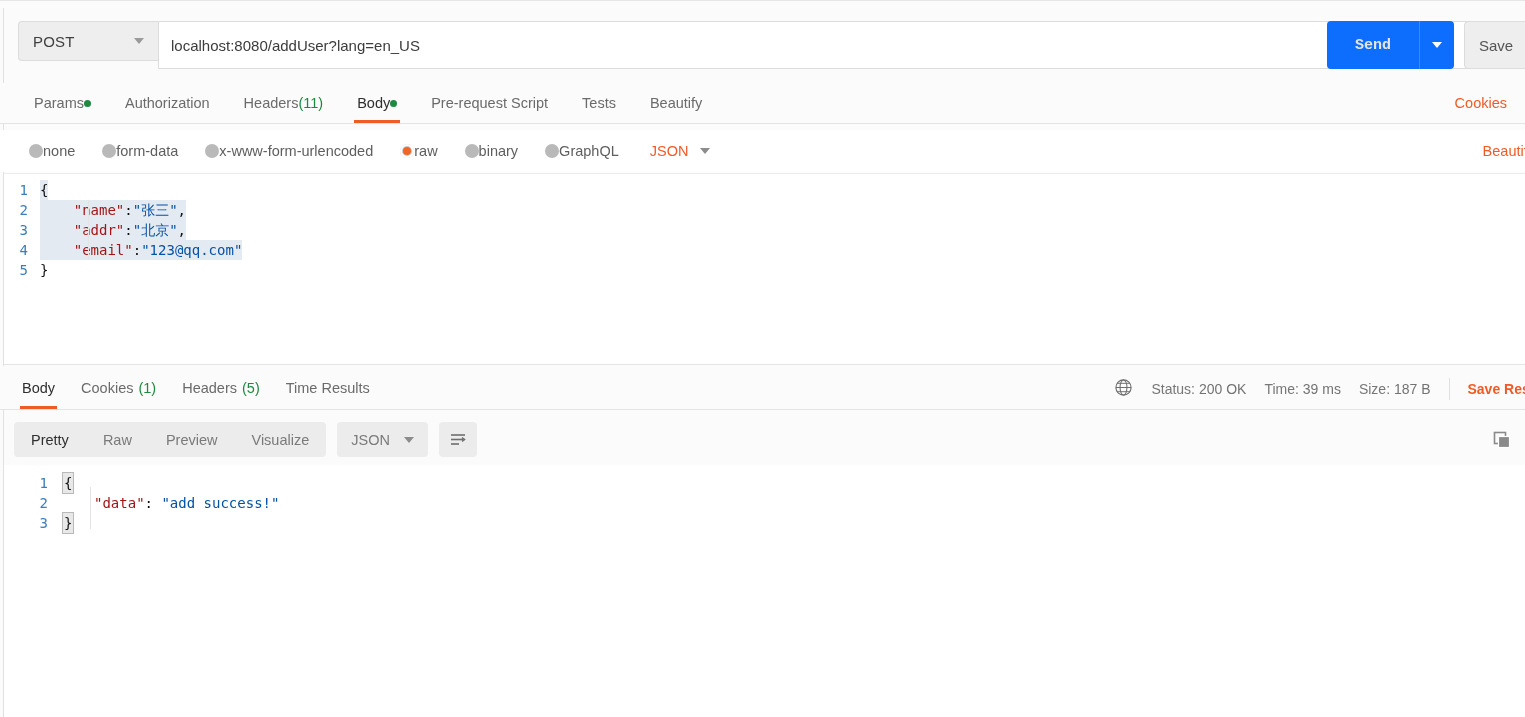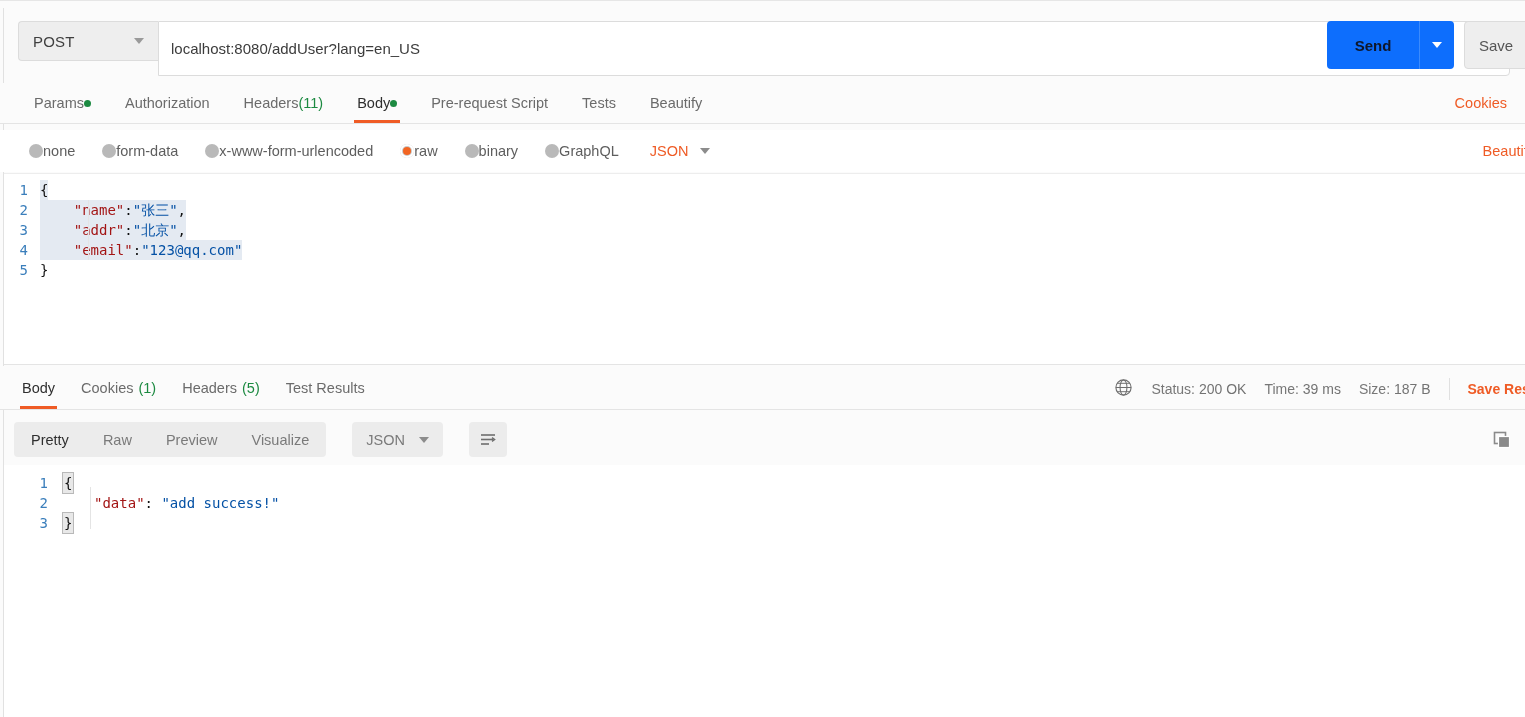--- a/index.html
+++ b/index.html
@@ -45,44 +45,44 @@
   }
   .method-caret {
     position: absolute; right: 14px; top: 50%;
     transform: translateY(-50%);
     width: 0; height: 0;
     border-left: 5px solid transparent;
     border-right: 5px solid transparent;
     border-top: 6px solid #9a9a9a;
   }
   .url-box {
-    flex: 1; height: 55px;
+    flex: 1; height: 48px;
     background: #ffffff;
     border: 1px solid #dcdcdc;
     border-radius: 0 4px 4px 0;
     display: flex; align-items: center;
     padding: 0 12px;
     overflow: hidden;
   }
   .url-text {
     font-size: 15px; color: #3c3c3c;
     white-space: nowrap;
   }
   .send-wrap {
     position: absolute; left: 1327px; top: 20px;
     display: flex; height: 48px;
   }
   .send-btn {
     width: 92px; height: 48px;
     background: #0d6efd;
     border: none;
     border-radius: 4px 0 0 4px;
-    color: #0f172a;
+    color: #e5e5e5;
     font-size: 15px; font-weight: bold;
-    font-family: Liberation Sans, sans-serif;
+    font-family: Liberation Mono, monospace;
     cursor: pointer;
     display: flex; align-items: center; justify-content: center;
   }
   .send-split {
     width: 35px; height: 48px;
     background: #0d6efd;
     border: none;
     border-left: 1px solid #3b8bfd;
     border-radius: 0 4px 4px 0;
     cursor: pointer;
@@ -268,21 +268,21 @@
     width: 1px; height: 22px; background: #e0e0e0;
   }
   .save-resp {
     color: #ef5b25; font-weight: bold; cursor: pointer;
     margin-right: -46px;
   }
 
   
   .resp-toolbar {
     position: absolute; left: 14px; top: 421px;
-    display: flex; align-items: center; gap: 26px;
+    display: flex; align-items: center; gap: 11px;
   }
   .pill-group {
     display: flex; align-items: center;
     background: #ececec;
     border-radius: 4px;
     height: 35px;
   }
   .pill {
     padding: 0 17px; height: 35px;
     display: flex; align-items: center;
@@ -445,21 +445,21 @@
     </div>
     <div class="resp-tab">
       <span>Cookies</span>
       <span class="count-green">(1)</span>
     </div>
     <div class="resp-tab">
       <span>Headers</span>
       <span class="count-green">(5)</span>
     </div>
     <div class="resp-tab">
-      <span>Test Results</span>
+      <span>Time Results</span>
     </div>
   </div>
 
   <div class="status-strip">
     <span class="globe">
       <svg width="19" height="19" viewBox="0 0 20 20">
         <circle cx="10" cy="10" r="8" fill="none" stroke="#6e6e6e" stroke-width="1.2"></circle>
         <ellipse cx="10" cy="10" rx="3.6" ry="8" fill="none" stroke="#6e6e6e" stroke-width="1.1"></ellipse>
         <line x1="2" y1="10" x2="18" y2="10" stroke="#6e6e6e" stroke-width="1.1"></line>
         <line x1="3.4" y1="5.6" x2="16.6" y2="5.6" stroke="#6e6e6e" stroke-width="1"></line>

